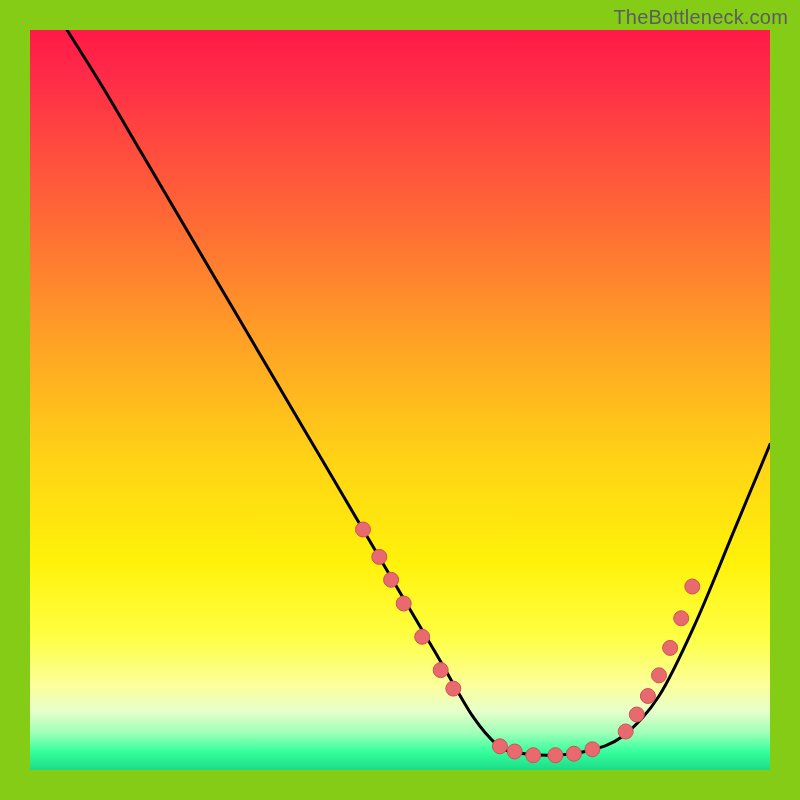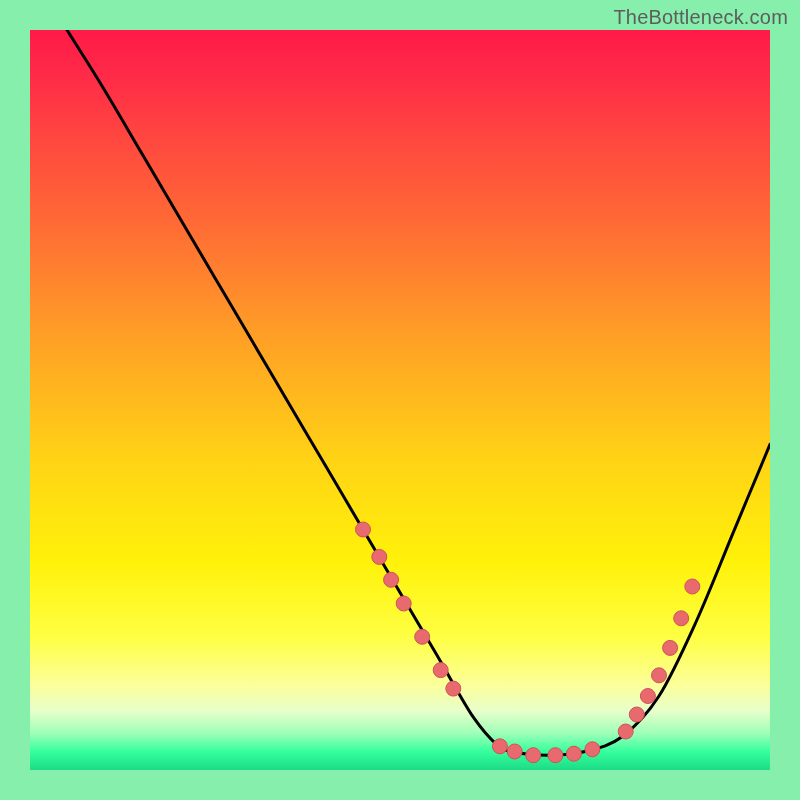--- a/index.html
+++ b/index.html
@@ -8,21 +8,21 @@
     width: 800px;
     height: 800px;
     background: #000;
     overflow: hidden;
     font-family: Arial, Helvetica, sans-serif;
   }
   .stage {
     position: relative;
     width: 800px;
     height: 800px;
-    background: #86efac;
+    background: #84cc16;
   }
   .watermark {
     position: absolute;
     top: 6px;
     right: 12px;
     color: #5d5d5d;
     font-size: 20px;
     font-weight: 500;
     letter-spacing: 0.2px;
     z-index: 20;

